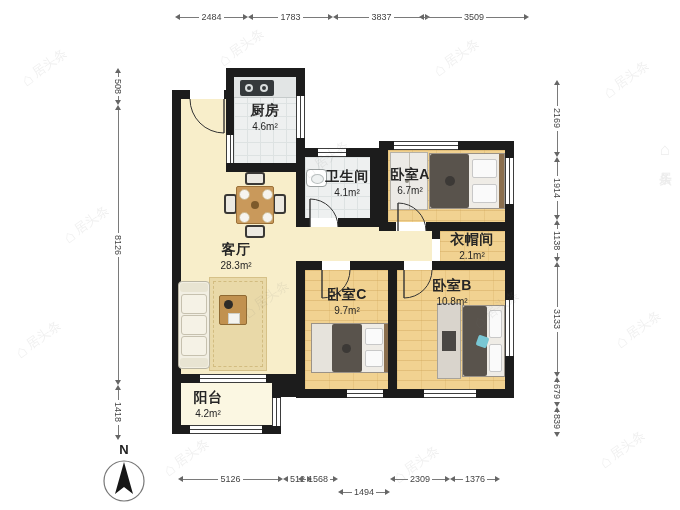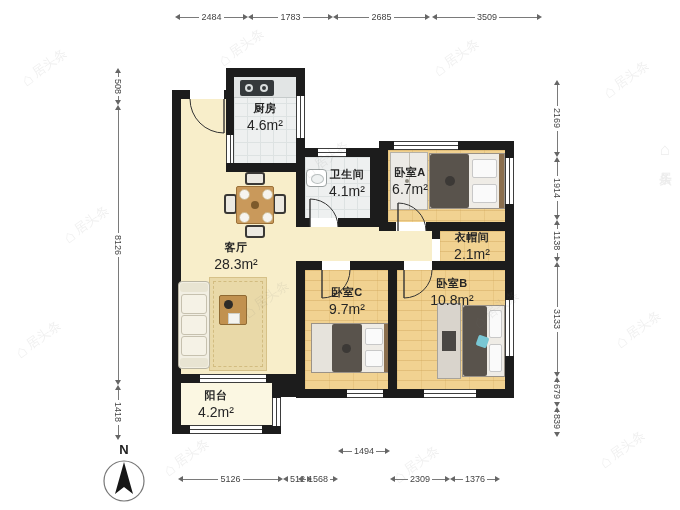--- a/index.html
+++ b/index.html
@@ -20,22 +20,22 @@
      background-size:13px 13px}
   .f.pale{background:#fbf7e2}
   
   .winh{position:absolute;background:#fff;border-top:1px solid #3d3d3d;border-bottom:1px solid #3d3d3d;box-sizing:border-box}
   .winh::after{content:"";display:block;height:1px;background:#3d3d3d;margin-top:3px}
   .winv{position:absolute;background:#fff;border-left:1px solid #3d3d3d;border-right:1px solid #3d3d3d;box-sizing:border-box}
   .winv::after{content:"";display:block;width:1px;height:100%;background:#3d3d3d;margin-left:3px}
   .th{position:absolute;background:#fff}
   
   .rl{position:absolute;transform:translate(-50%,-50%);text-align:center;color:#252525;white-space:nowrap;z-index:30}
-  .rl .nm{display:block;font-size:11px;font-weight:600;letter-spacing:.5px}
-  .rl .ar{display:block;font-size:14px;margin-top:1px}
+  .rl .nm{display:block;font-size:14px;font-weight:600;letter-spacing:.5px}
+  .rl .ar{display:block;font-size:10px;margin-top:1px}
   
   .dim-h{position:absolute;display:flex;align-items:center;height:12px;font-size:9px;color:#444;z-index:40}
   .dim-h .ln{flex:1;height:1px;background:#7a7a7a;min-width:0}
   .dim-h .lb{padding:0 2px;white-space:nowrap}
   .dim-v{position:absolute;display:flex;flex-direction:column;align-items:center;width:12px;font-size:9px;color:#444;z-index:40}
   .dim-v .ln{flex:1;width:1px;background:#7a7a7a;min-height:0}
   .dim-v .lb{writing-mode:vertical-rl;padding:2px 0;white-space:nowrap}
   .ah,.av{flex:none;width:0;height:0;border:3px solid transparent}
   .ah.l{border-right:5px solid #666;border-left:none}
   .ah.r{border-left:5px solid #666;border-right:none}
@@ -282,21 +282,21 @@
     <span class="ar">28.3m²</span>
   </div>
   <div class="rl" style="left:347px;top:301px">
     <span class="nm">卧室C</span>
     <span class="ar">9.7m²</span>
   </div>
   <div class="rl" style="left:452px;top:292px">
     <span class="nm">卧室B</span>
     <span class="ar">10.8m²</span>
   </div>
-  <div class="rl" style="left:216px;top:404px">
+  <div class="rl" style="left:208px;top:404px">
     <span class="nm">阳台</span>
     <span class="ar">4.2m²</span>
   </div>
 
   <div class="dim-h" style="left:175px;top:11px;width:73px">
       <i class="ah l"></i>
       <i class="ln"></i>
       <span class="lb">2484</span>
       <i class="ln"></i>
       <i class="ah r"></i>
@@ -304,25 +304,25 @@
   <div class="dim-h" style="left:248px;top:11px;width:85px">
       <i class="ah l"></i>
       <i class="ln"></i>
       <span class="lb">1783</span>
       <i class="ln"></i>
       <i class="ah r"></i>
     </div>
   <div class="dim-h" style="left:333px;top:11px;width:97px">
       <i class="ah l"></i>
       <i class="ln"></i>
-      <span class="lb">2685</span>
-      <i class="ln"></i>
-      <i class="ah r"></i>
-    </div>
-  <div class="dim-h" style="left:432px;top:11px;width:110px">
+      <span class="lb">3837</span>
+      <i class="ln"></i>
+      <i class="ah r"></i>
+    </div>
+  <div class="dim-h" style="left:419px;top:11px;width:110px">
       <i class="ah l"></i>
       <i class="ln"></i>
       <span class="lb">3509</span>
       <i class="ln"></i>
       <i class="ah r"></i>
     </div>
 
   <div class="dim-h" style="left:178px;top:473px;width:105px">
       <i class="ah l"></i>
       <i class="ln"></i>
@@ -337,21 +337,21 @@
       <i class="ln"></i>
       <i class="ah r"></i>
     </div>
   <div class="dim-h" style="left:298px;top:473px;width:40px">
       <i class="ah l"></i>
       <i class="ln"></i>
       <span class="lb">1568</span>
       <i class="ln"></i>
       <i class="ah r"></i>
     </div>
-  <div class="dim-h" style="left:338px;top:445px;width:52px">
+  <div class="dim-h" style="left:338px;top:486px;width:52px">
       <i class="ah l"></i>
       <i class="ln"></i>
       <span class="lb">1494</span>
       <i class="ln"></i>
       <i class="ah r"></i>
     </div>
   <div class="dim-h" style="left:390px;top:473px;width:60px">
       <i class="ah l"></i>
       <i class="ln"></i>
       <span class="lb">2309</span>

